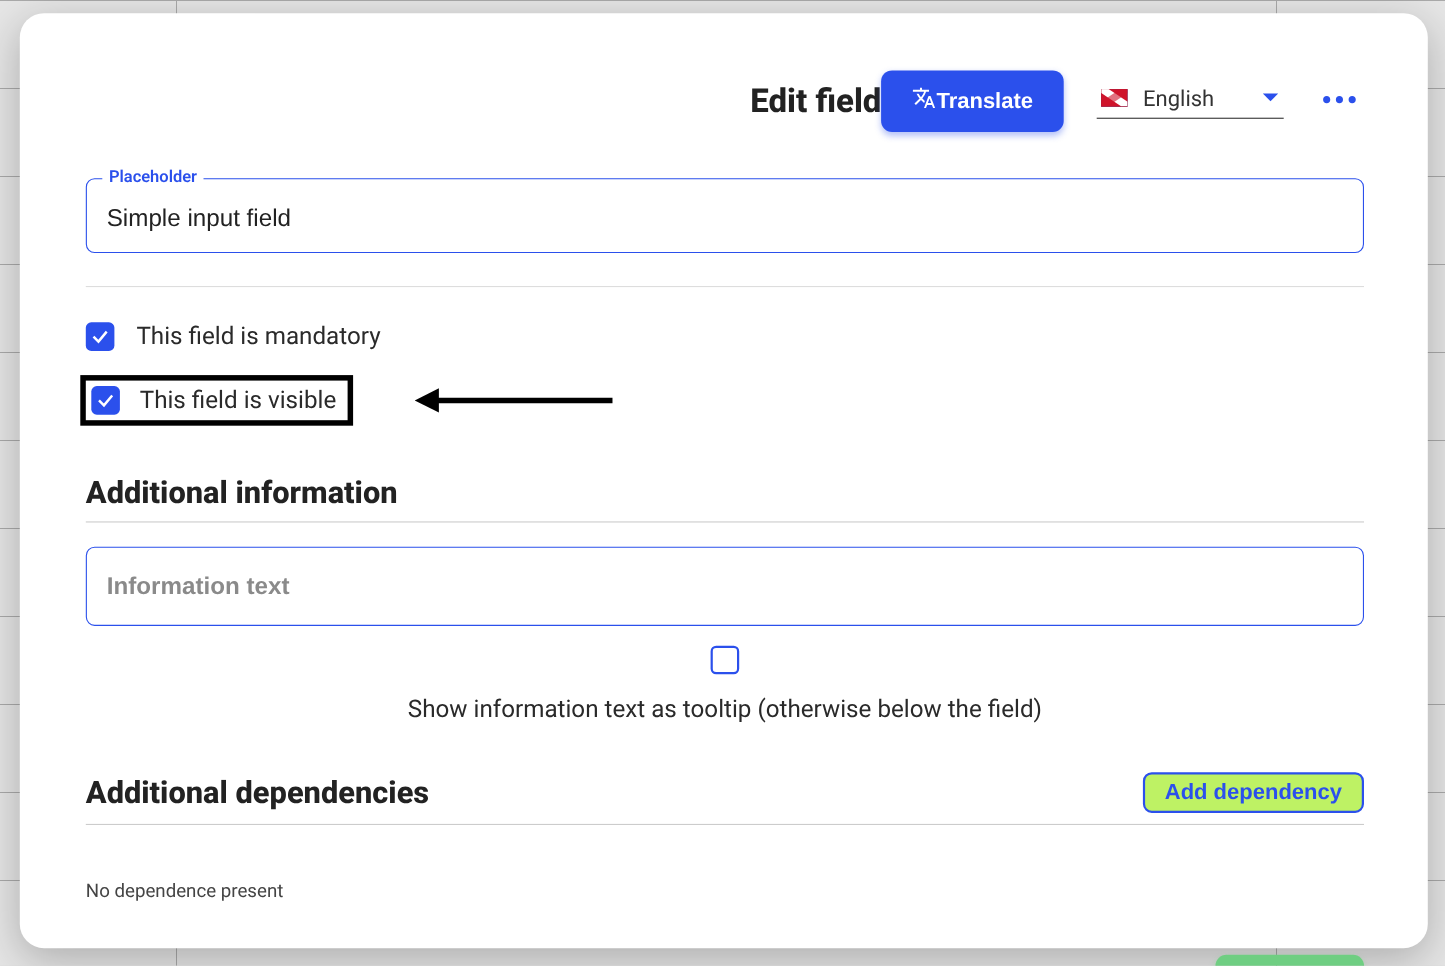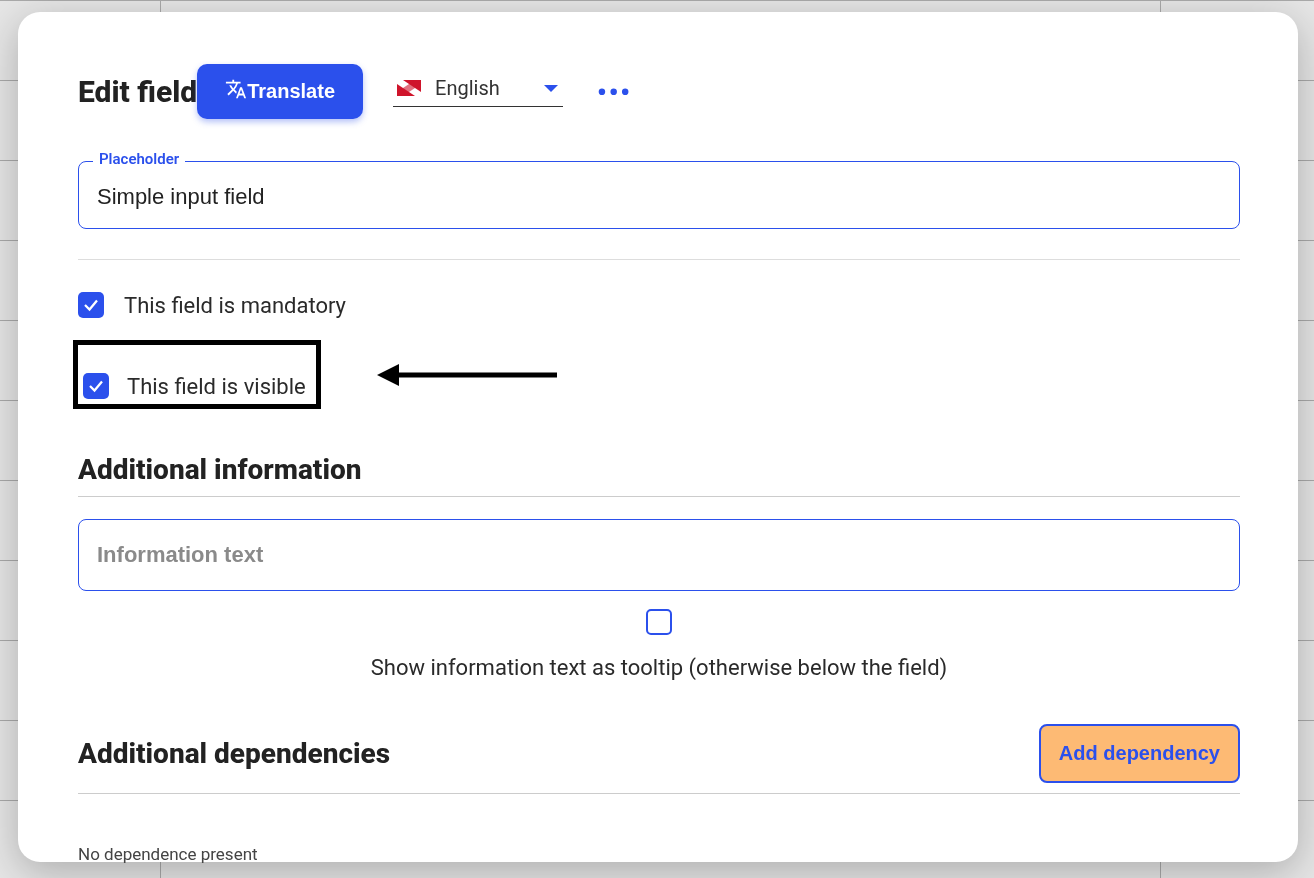--- a/index.html
+++ b/index.html
@@ -28,21 +28,21 @@
       background: #fff;
       border-radius: 22px;
       box-shadow: 0 10px 40px rgba(0,0,0,.25);
       padding: 52px 58px 44px 60px;
       display: flex;
       flex-direction: column;
     }
     .header {
       display: flex;
       align-items: center;
-      justify-content: flex-start;
+      justify-content: flex-end;
       margin-bottom: 42px;
     }
     .title {
       font-size: 30px;
       font-weight: 800;
       color: #222;
     }
     .header-right { display:flex; align-items:center; gap:30px; }
     .translate-btn {
       background: #2b50ec;
@@ -160,25 +160,25 @@
     .info-input::placeholder { color:#8a8a8a; font-weight:600; }
 
     .deps-row {
       display:flex;
       align-items:center;
       justify-content:space-between;
       margin-top:44px;
     }
     .deps-row h2 { font-size:28px; font-weight:800; color:#222; }
     .add-dep-btn {
-      background:#fdba74;
+      background:#bef264;
       border:2px solid #2b50ec;
       color:#2b50ec;
       border-radius:8px;
-      padding:16px 18px;
+      padding:5px 18px;
       font-size:20px;
       font-weight:700;
       cursor:pointer;
     }
     .no-dep {
       font-size:17px;
       color:#444;
       margin-top:28px;
     }
 
@@ -251,21 +251,21 @@
     <span class="ckbx checked">
       <svg viewBox="0 0 24 24">
           <polyline points="4 12 10 18 20 6"></polyline>
         </svg>
     </span>
     <span>This field is mandatory</span>
   </div>
 
   <div class="arrow-wrap">
     <span class="highlight-box">
-      <span class="checkbox-row" style="gap:18px;margin-top:23px;">
+      <span class="checkbox-row" style="gap:18px;">
         <span class="ckbx checked">
           <svg viewBox="0 0 24 24">
               <polyline points="4 12 10 18 20 6"></polyline>
             </svg>
         </span>
         <span>This field is visible</span>
       </span>
     </span>
     <svg class="arrow-svg" width="180" height="30" viewBox="0 0 180 30">
       <line x1="180" y1="15" x2="18" y2="15" stroke="#000" stroke-width="5"></line>

